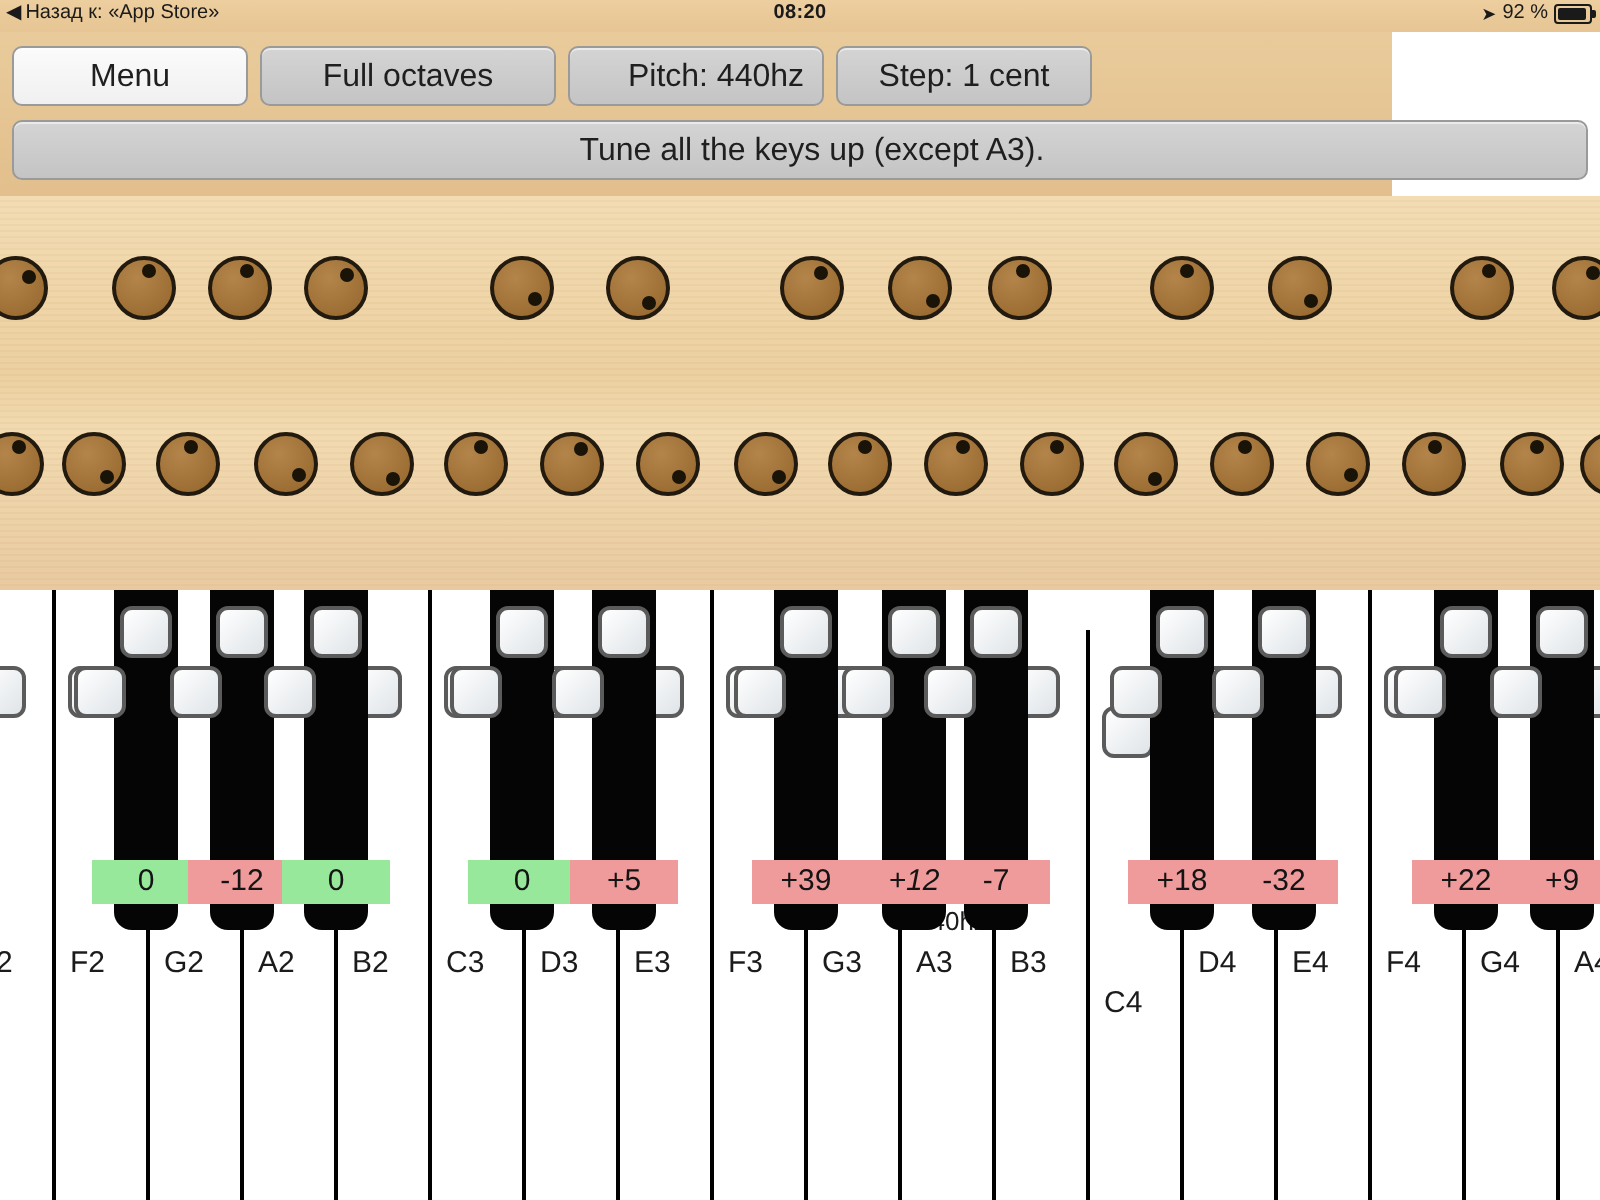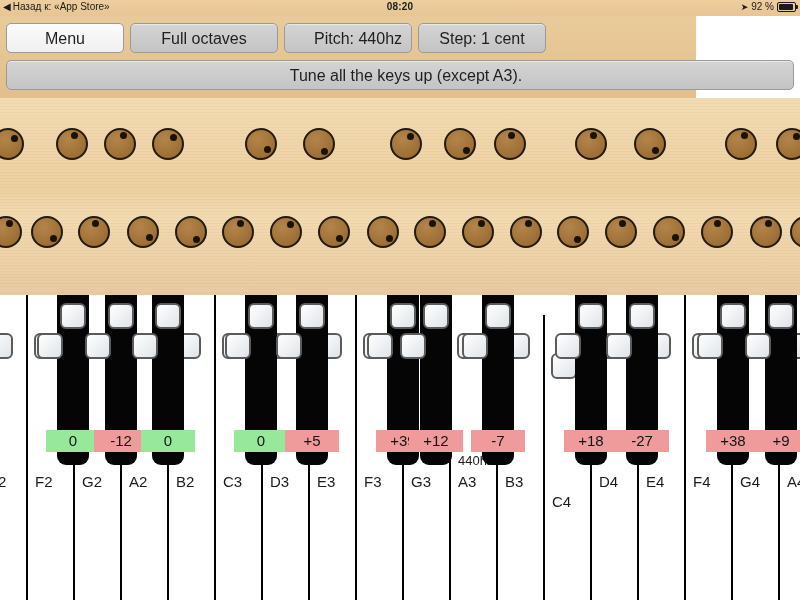--- a/index.html
+++ b/index.html
@@ -336,44 +336,44 @@
         <div class="bkey" style="left: 296px;">
           <div class="bbtn hi"></div>
           <div class="bbtn" style="top: 38px; left: -20px;"></div>
           <div class="bcent cent-off">+5</div>
         </div>
         <div class="bkey" style="left: 387px;">
           <div class="bbtn hi"></div>
           <div class="bbtn" style="top: 38px; left: -20px;"></div>
           <div class="bcent cent-off">+39</div>
         </div>
-        <div class="bkey" style="left: 420px;">
+        <div class="bkey" style="left: 441px; font-style: italic;">
           <div class="bbtn hi"></div>
           <div class="bbtn" style="top: 38px; left: -20px;"></div>
           <div class="bcent cent-off">+12</div>
         </div>
         <div class="bkey" style="left: 482px;">
           <div class="bbtn hi"></div>
           <div class="bbtn" style="top: 38px; left: -20px;"></div>
           <div class="bcent cent-off">-7</div>
         </div>
         <div class="bkey" style="left: 575px;">
           <div class="bbtn hi"></div>
           <div class="bbtn" style="top: 38px; left: -20px;"></div>
           <div class="bcent cent-off">+18</div>
         </div>
         <div class="bkey" style="left: 626px;">
           <div class="bbtn hi"></div>
           <div class="bbtn" style="top: 38px; left: -20px;"></div>
-          <div class="bcent cent-off">-27</div>
+          <div class="bcent cent-off">-32</div>
         </div>
         <div class="bkey" style="left: 717px;">
           <div class="bbtn hi"></div>
           <div class="bbtn" style="top: 38px; left: -20px;"></div>
-          <div class="bcent cent-off">+38</div>
+          <div class="bcent cent-off">+22</div>
         </div>
         <div class="bkey" style="left: 765px;">
           <div class="bbtn hi"></div>
           <div class="bbtn" style="top: 38px; left: -20px;"></div>
           <div class="bcent cent-off">+9</div>
         </div>
       </div>
 
   </div>
 

